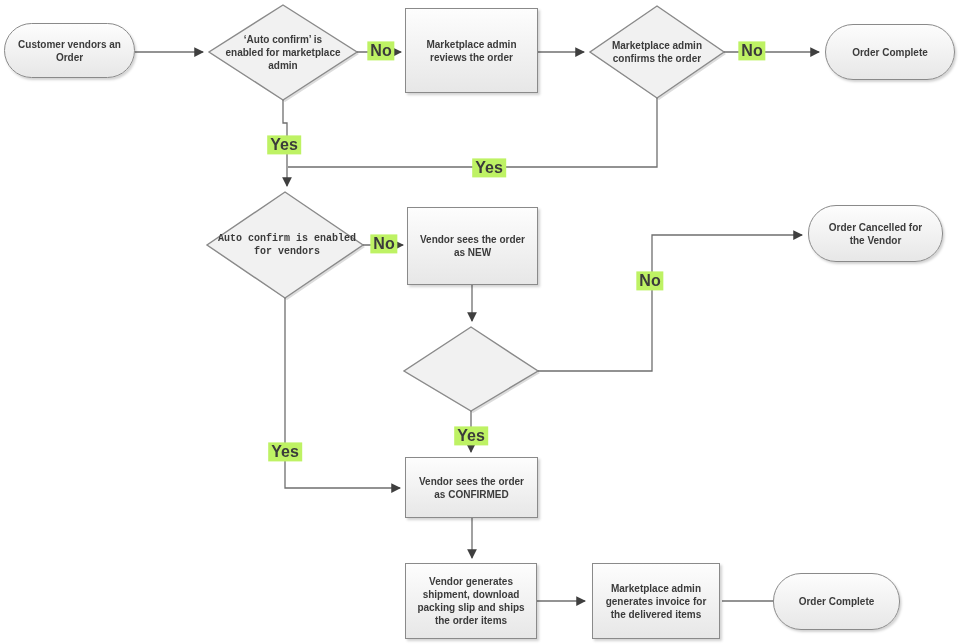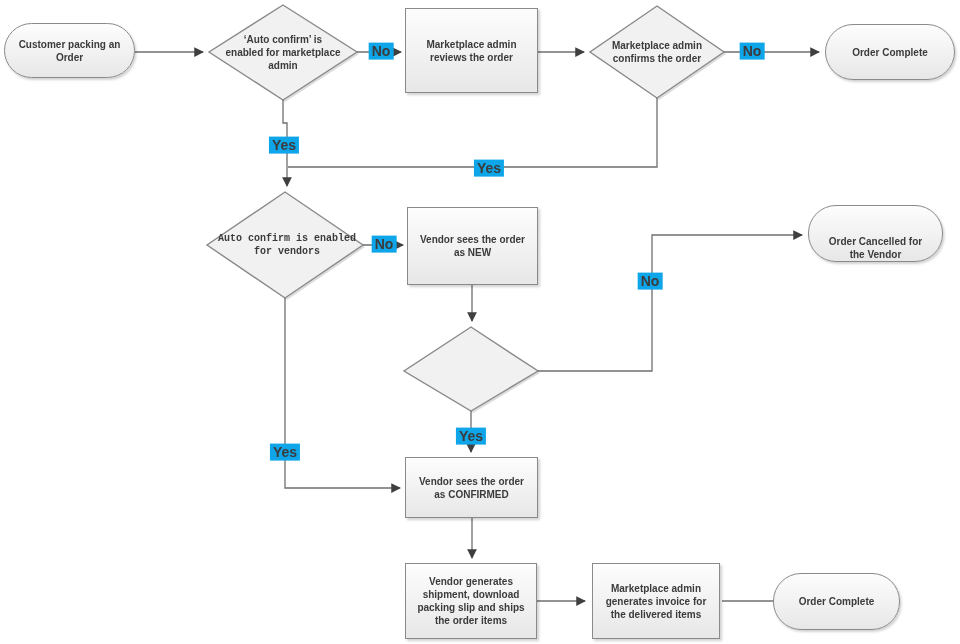--- a/index.html
+++ b/index.html
@@ -28,23 +28,23 @@
   .term {
     background: linear-gradient(#fdfdfd, #e7e7e7);
     border: 1.4px solid #8a8a8a;
     border-radius: 28px;
     box-shadow: 1.5px 2px 2.5px rgba(0,0,0,0.18);
   }
   .dtext { background: transparent; }
   .elabel {
     position: absolute;
     transform: translate(-50%, -50%);
-    background: #0ea5e9;
+    background: #bef264;
     padding: 0 3px;
-    font-size: 14px; font-weight: bold;
+    font-size: 16px; font-weight: bold;
     color: #3b3b3b;
     line-height: 1.2;
   }
 </style>
 </head>
 <body>
 
 <div id="canvas">
 
   <svg id="wires" width="960" height="644" viewBox="0 0 960 644">
@@ -80,39 +80,39 @@
       <path d="M538 371 H652 V235 H802" marker-end="url(#arw)"></path>
       <path d="M471 411 V452" marker-end="url(#arw)"></path>
       <path d="M285 298 V488 H400" marker-end="url(#arw)"></path>
       <path d="M472 518 V558" marker-end="url(#arw)"></path>
       <path d="M537 601 H585" marker-end="url(#arw)"></path>
       <path d="M722 601 H802" marker-end="url(#arw)"></path>
     </g>
   </svg>
 
   <div class="node term" style="left:4px; top:23px; width:131px; height:55px;">
-    <span>Customer packing an
+    <span>Customer vendors an
 Order</span>
   </div>
 
   <div class="node proc" style="left:405px; top:8px; width:133px; height:85px;">
     <span>Marketplace admin
 reviews the order</span>
   </div>
 
   <div class="node term" style="left:825px; top:24px; width:130px; height:56px;">
     <span>Order Complete</span>
   </div>
 
   <div class="node proc" style="left:407px; top:207px; width:131px; height:78px;">
     <span>Vendor sees the order
 as NEW</span>
   </div>
 
-  <div class="node term" style="left:808px; top:205px; width:135px; height:57px;align-items:flex-end;">
+  <div class="node term" style="left:808px; top:205px; width:135px; height:57px;">
     <span>Order Cancelled for
 the Vendor</span>
   </div>
 
   <div class="node proc" style="left:405px; top:457px; width:133px; height:61px;">
     <span>Vendor sees the order
 as CONFIRMED</span>
   </div>
 
   <div class="node proc" style="left:405px; top:563px; width:132px; height:76px;">

